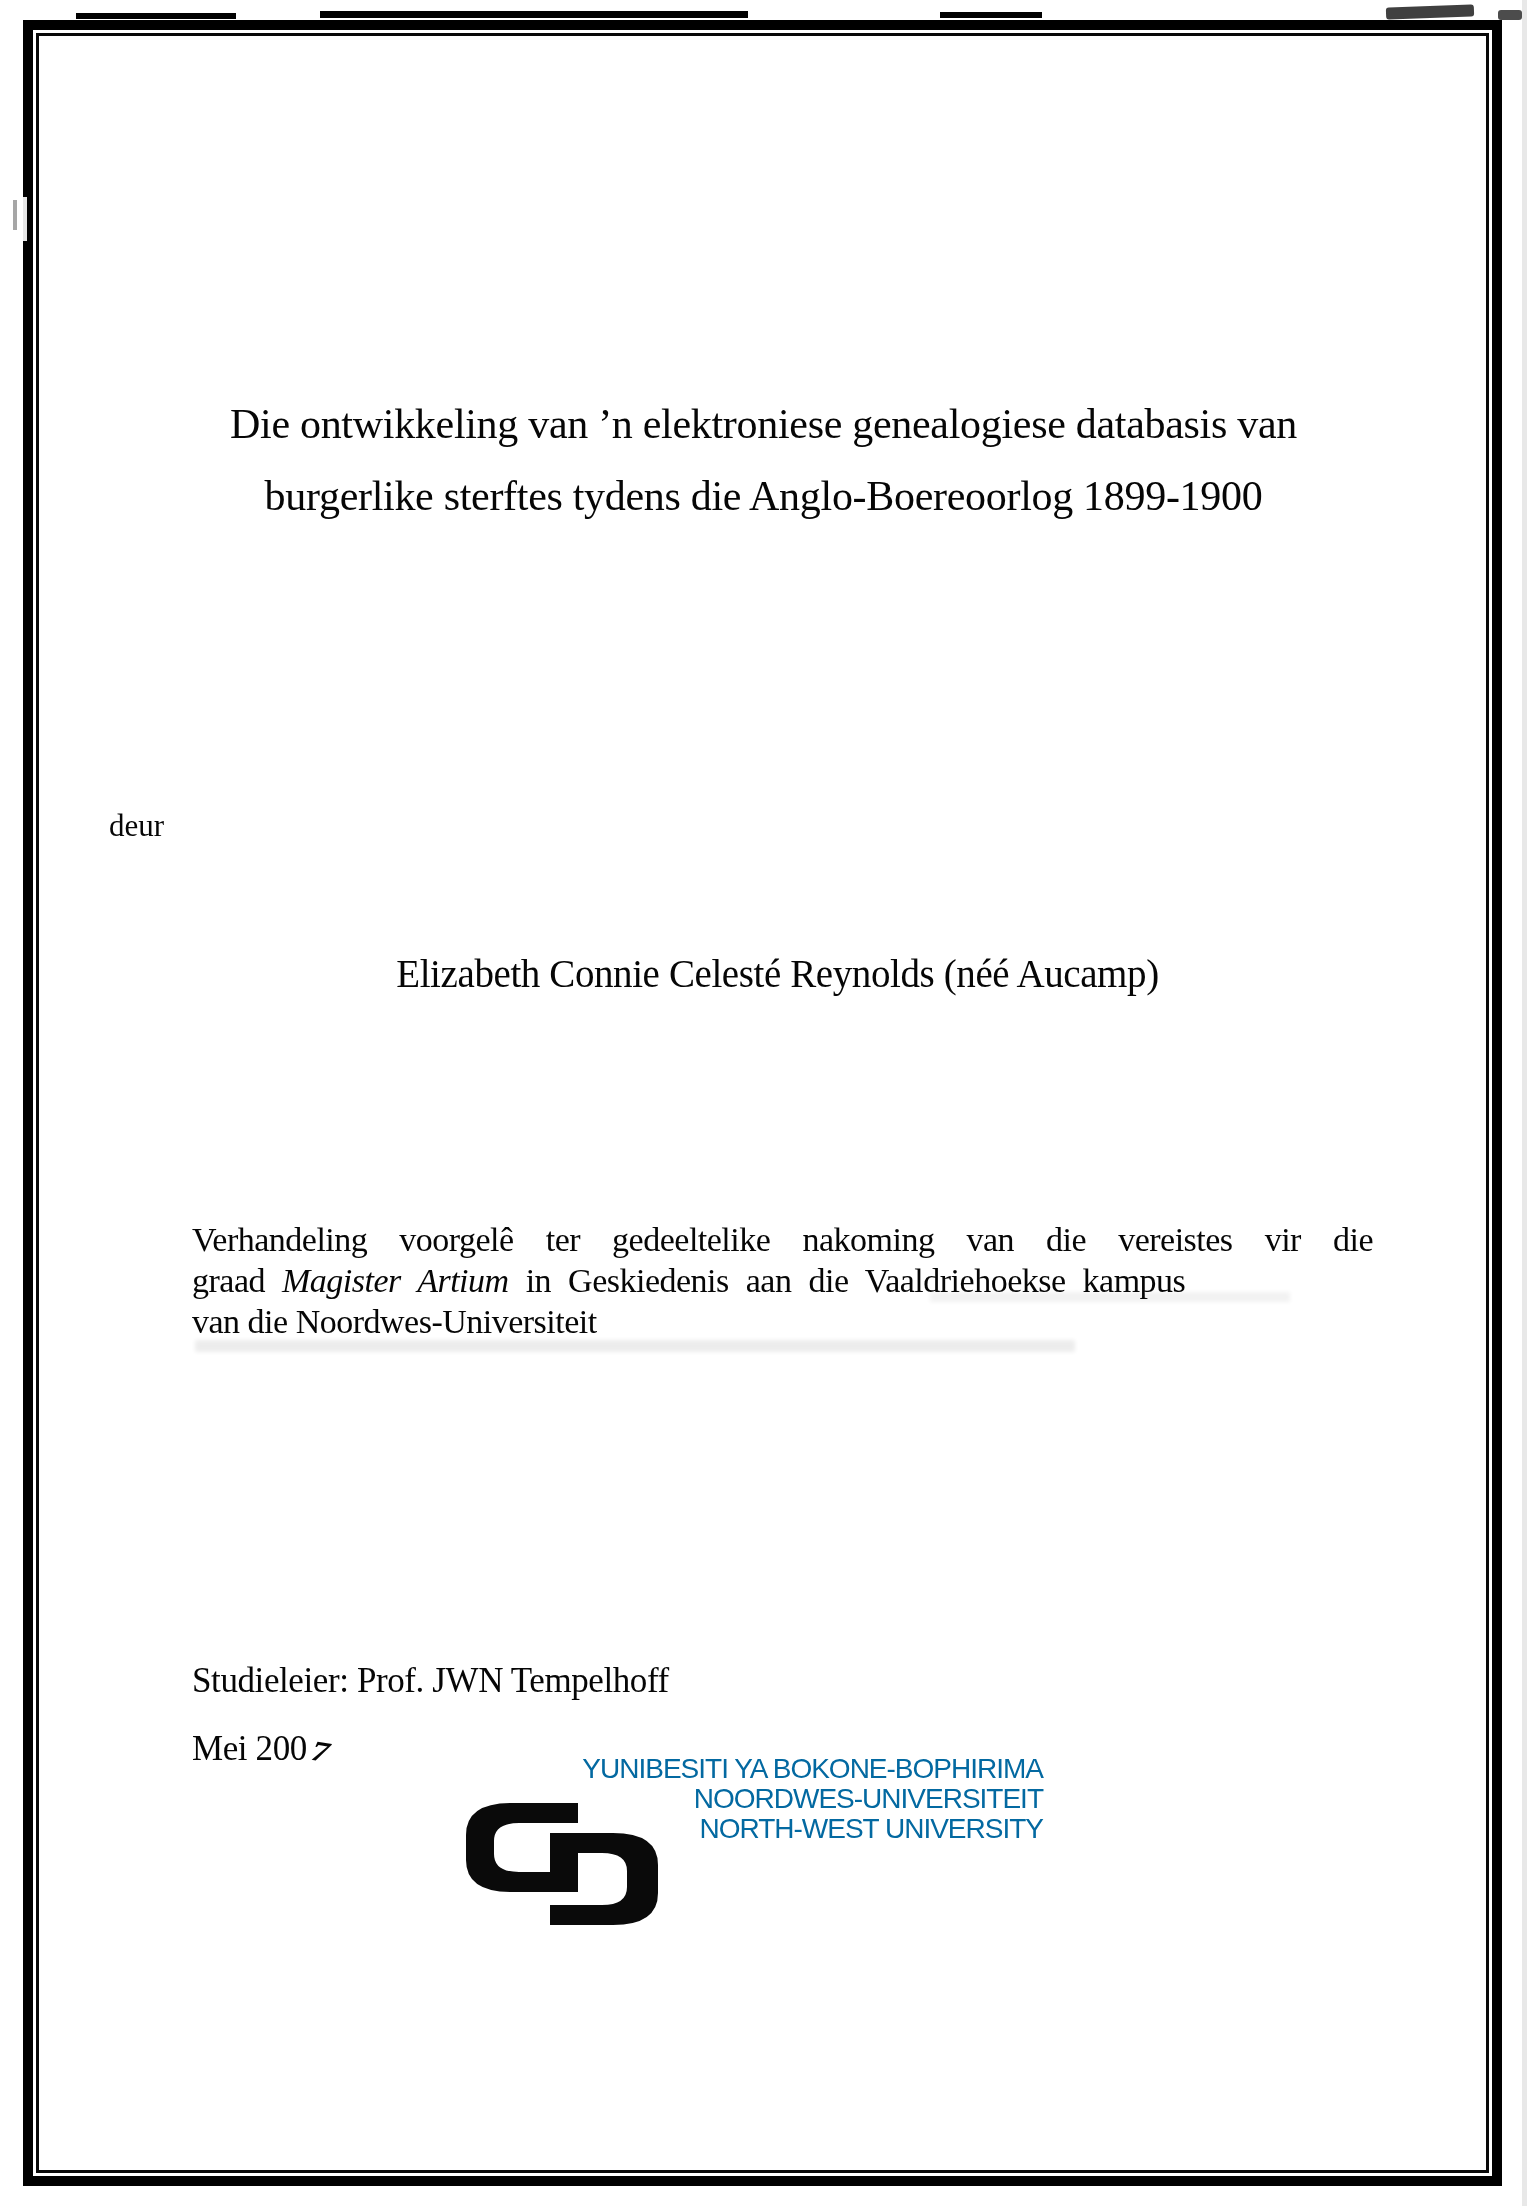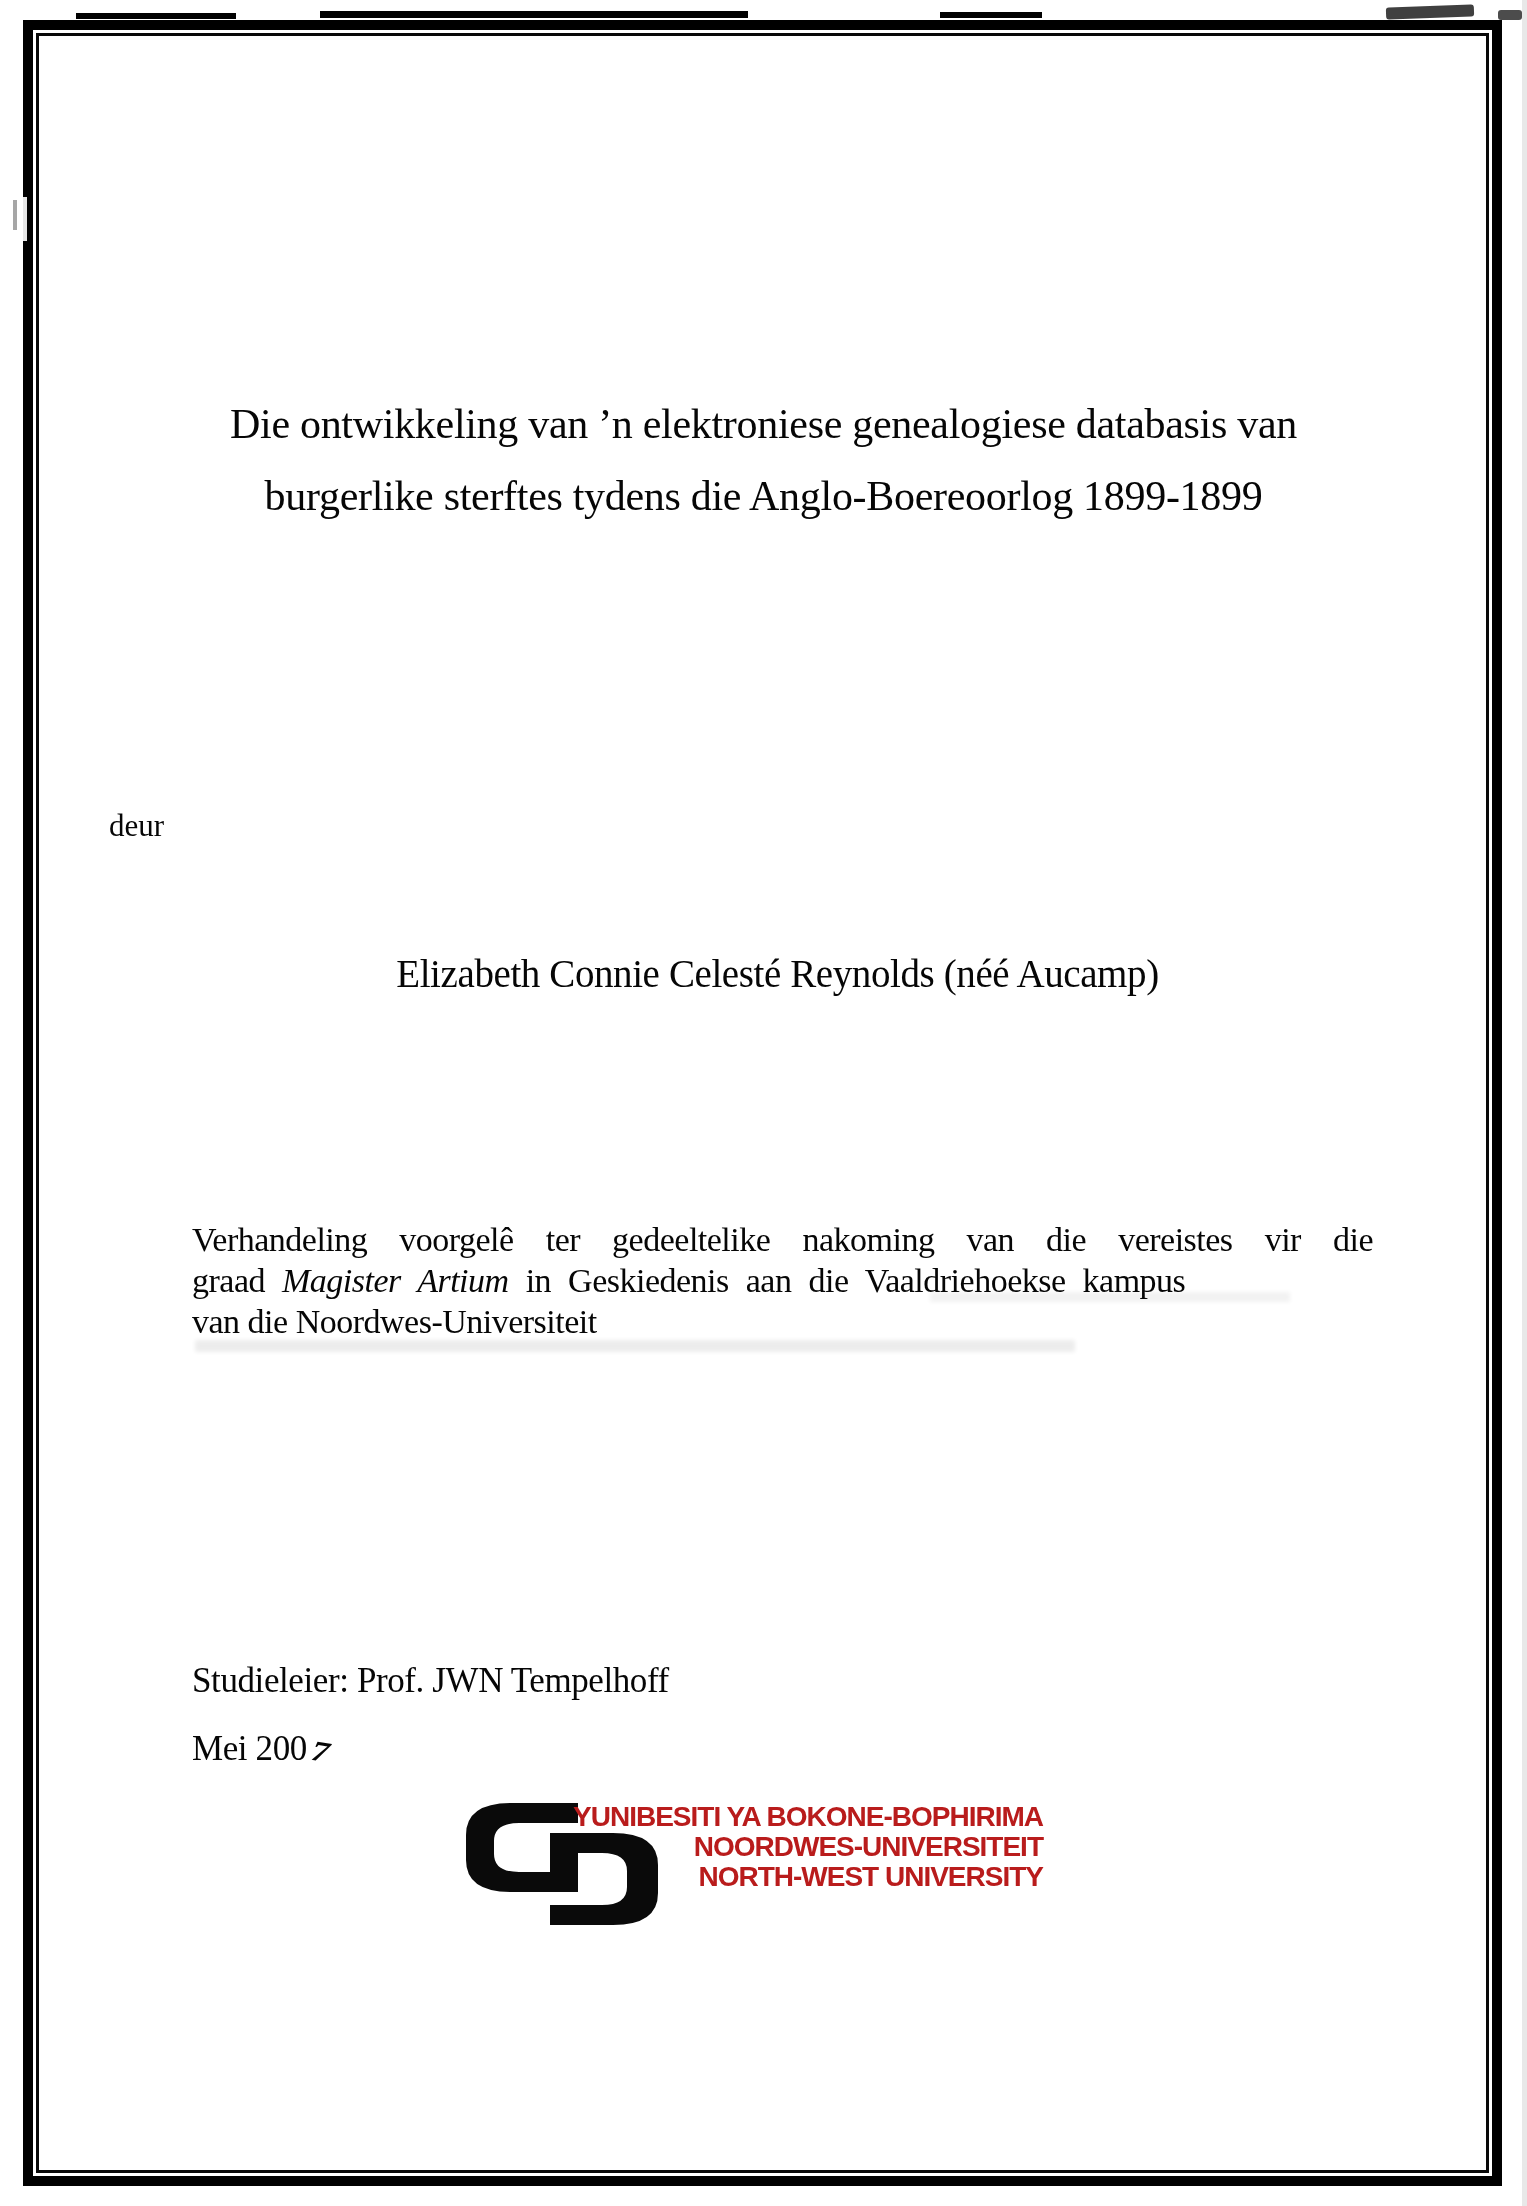--- a/index.html
+++ b/index.html
@@ -45,26 +45,26 @@
   .digit-artifact{
     display:inline-block;
     transform:rotate(9deg) skewX(-14deg) scaleY(0.82);
     transform-origin:50% 70%;
     font-weight:bold;
   }
 
   
   .logo-mark{left:466px;top:1803px;width:192px;height:122px;}
   .logo-text{
-    right:479px;top:1802px;
+    right:479px;top:1754px;
     text-align:right;
     font-family:"Liberation Sans","DejaVu Sans",sans-serif;
-    font-weight:bold;
+    font-weight:normal;
     font-size:28px;line-height:30px;letter-spacing:-1px;
-    color:#b91c1c;
+    color:#0369a1;
     white-space:nowrap;
   }
 
   
   .art{position:absolute;background:#000;}
   .art-blob{border-radius:3px;}
   .ghost{position:absolute;background:#000;filter:blur(2px);}
   .white-notch{position:absolute;background:#fff;}
 </style>
 </head>
@@ -81,21 +81,21 @@
   <div class="art art-blob" style="left:1386px;top:6px;width:88px;height:12px;opacity:.75;transform:rotate(-2deg);"></div>
   <div class="art art-blob" style="left:1498px;top:10px;width:24px;height:10px;opacity:.7;"></div>
   <div class="white-notch" style="left:22px;top:197px;width:5px;height:44px;opacity:.9;"></div>
   <div class="art" style="left:13px;top:200px;width:4px;height:30px;opacity:.35;"></div>
 
   <div class="ghost" style="left:195px;top:1340px;width:880px;height:12px;opacity:.07;"></div>
   <div class="ghost" style="left:930px;top:1292px;width:360px;height:10px;opacity:.05;"></div>
 
   <div class="abs title">
     <div>Die ontwikkeling van ’n elektroniese genealogiese databasis van</div>
-    <div>burgerlike sterftes tydens die Anglo-Boereoorlog 1899-1899</div>
+    <div>burgerlike sterftes tydens die Anglo-Boereoorlog 1899-1900</div>
   </div>
 
   <div class="abs byline">deur</div>
 
   <div class="abs author">Elizabeth Connie Celesté Reynolds (néé Aucamp)</div>
 
   <div class="abs statement">
     <div class="just">Verhandeling voorgelê ter gedeeltelike nakoming van die vereistes vir die</div>
     <div class="wide"><span>graad </span><em>Magister Artium</em><span> in Geskiedenis aan die Vaaldriehoekse kampus</span></div>
     <div>van die Noordwes-Universiteit</div>

